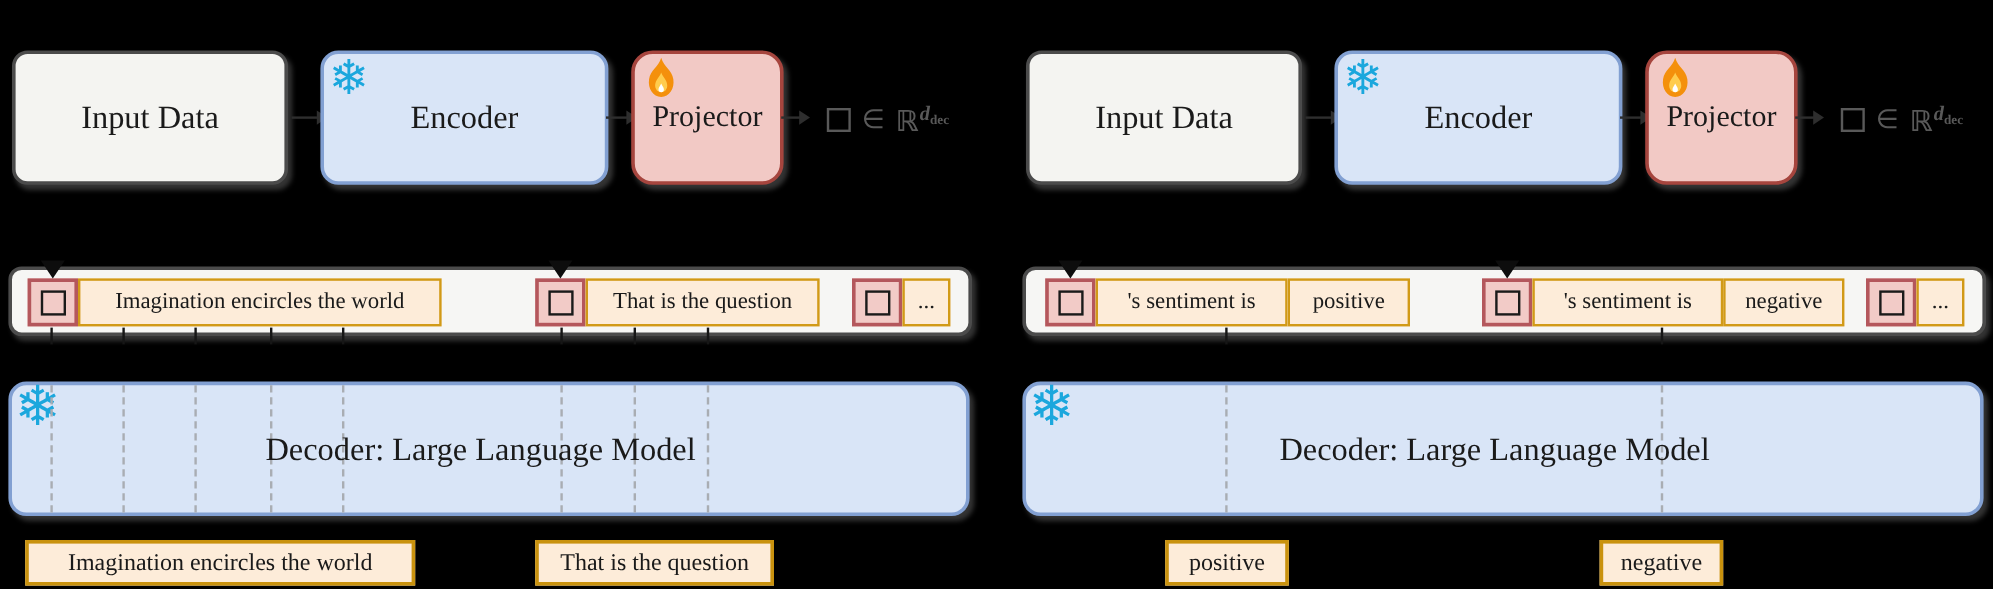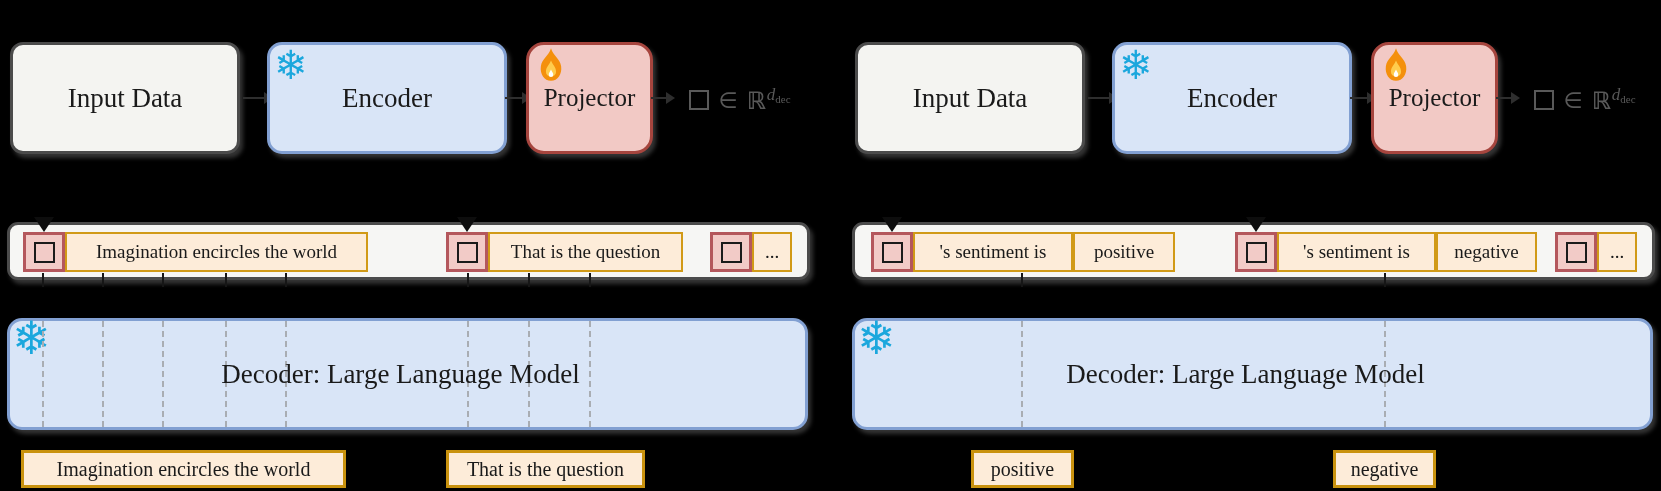--- a/index.html
+++ b/index.html
@@ -29,21 +29,21 @@
   .hconn{position:absolute;top:97px;height:2px;background:#2e2e2e;}
   .hconn::after{content:"";position:absolute;right:-8px;top:-5px;border-left:9px solid #2e2e2e;
     border-top:6px solid transparent;border-bottom:6px solid transparent;}
 
   
   .formula{position:absolute;left:655px;top:84px;width:170px;height:32px;color:#595959;
     font-size:24px;display:flex;align-items:center;justify-content:center;gap:9px;}
   .ph-gray{display:inline-block;width:16px;height:16px;border:2px solid #595959;background:transparent;}
   .mathsym{font-family:"DejaVu Sans",sans-serif;font-size:22px;}
   .reals{font-family:"DejaVu Sans",sans-serif;font-size:24px;font-weight:bold;}
-  .sup{font-style:italic;font-size:17px;vertical-align:9px;margin-left:1px;}
+  .sup{font-style:italic;font-size:17px;vertical-align:9px;margin-left:1px;font-weight:bold;}
   .supsub{font-style:normal;font-size:11px;vertical-align:-3px;}
 
   
   .token-container{position:absolute;left:7px;top:222px;width:803px;height:58px;box-sizing:border-box;
     background:#f6f6f4;border:3px solid #4b4b4b;border-radius:11px;box-shadow:3px 4px 4px rgba(115,115,115,.45);}
   .tok{position:absolute;top:232px;height:40px;box-sizing:border-box;display:flex;align-items:center;
     justify-content:center;z-index:2;}
   .tok-red{width:42px;background:#f2cbc7;border:3px solid #b4575c;}
   .ph-black{display:inline-block;width:17px;height:17px;border:2px solid #1a1a1a;background:transparent;}
   .tok-orange{background:#fdecd9;border:2px solid #d19a17;font-size:19px;padding:0 4px;}

